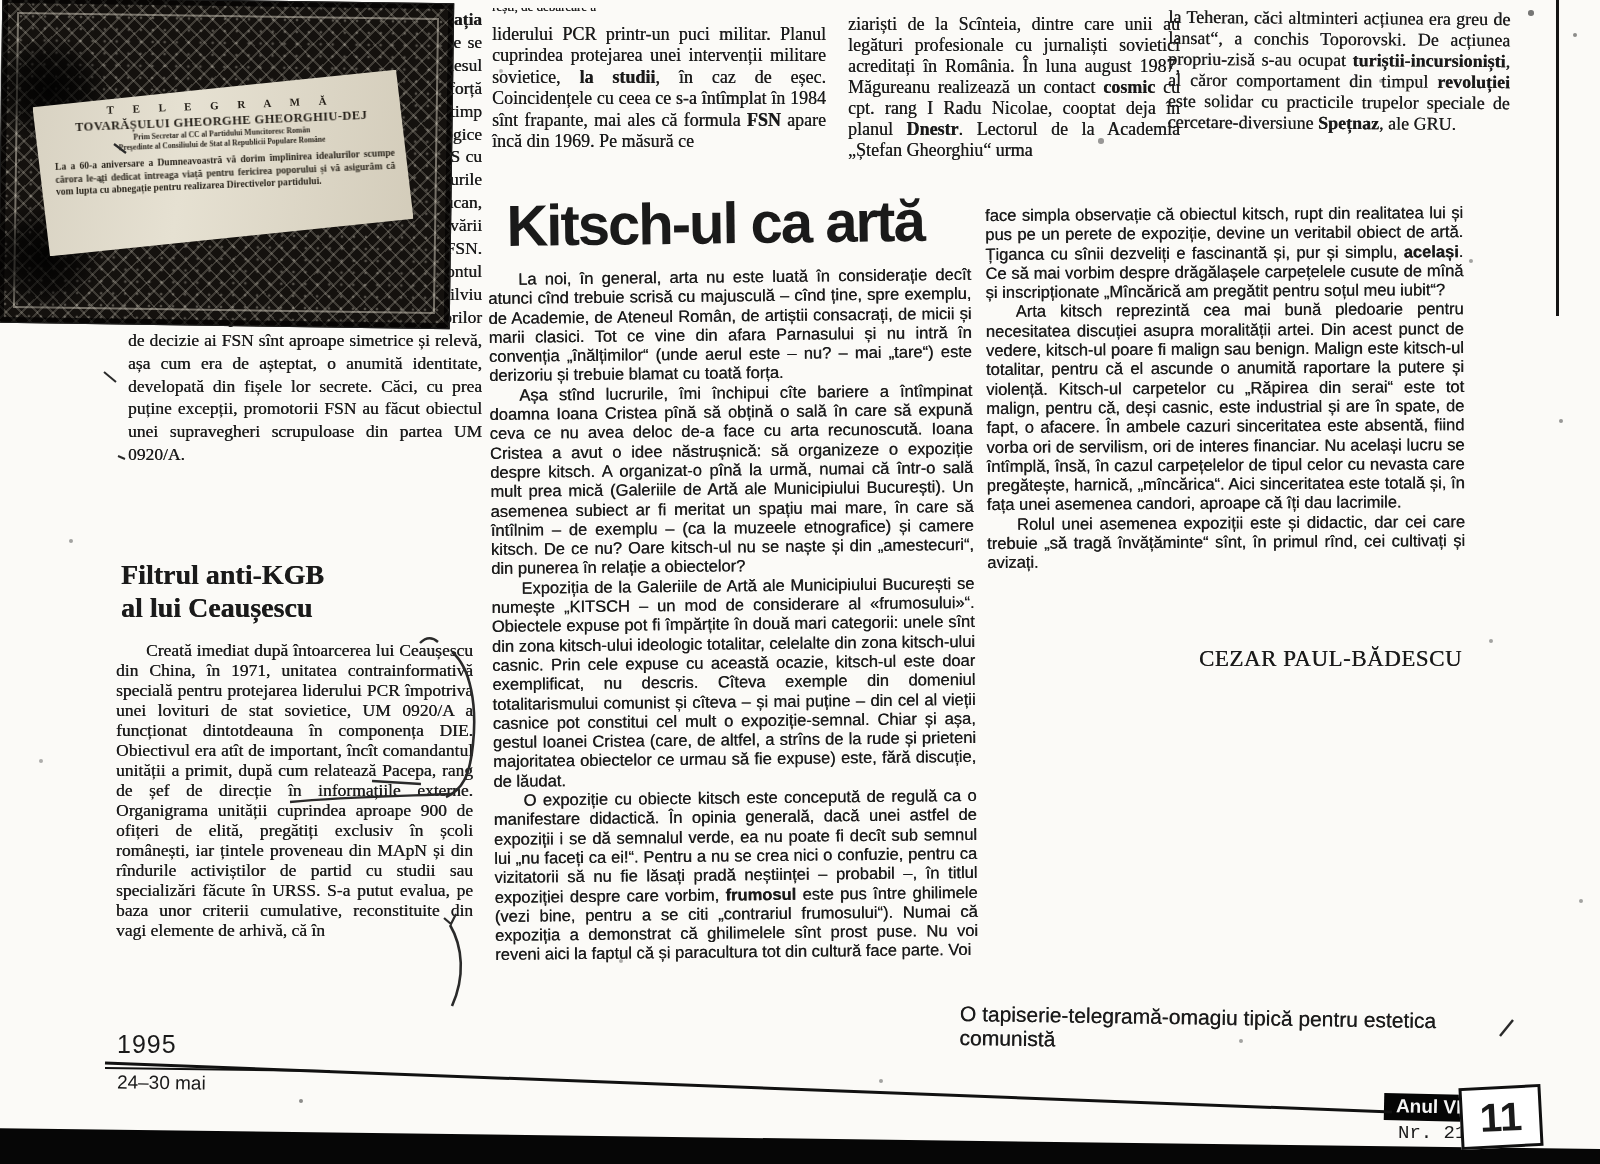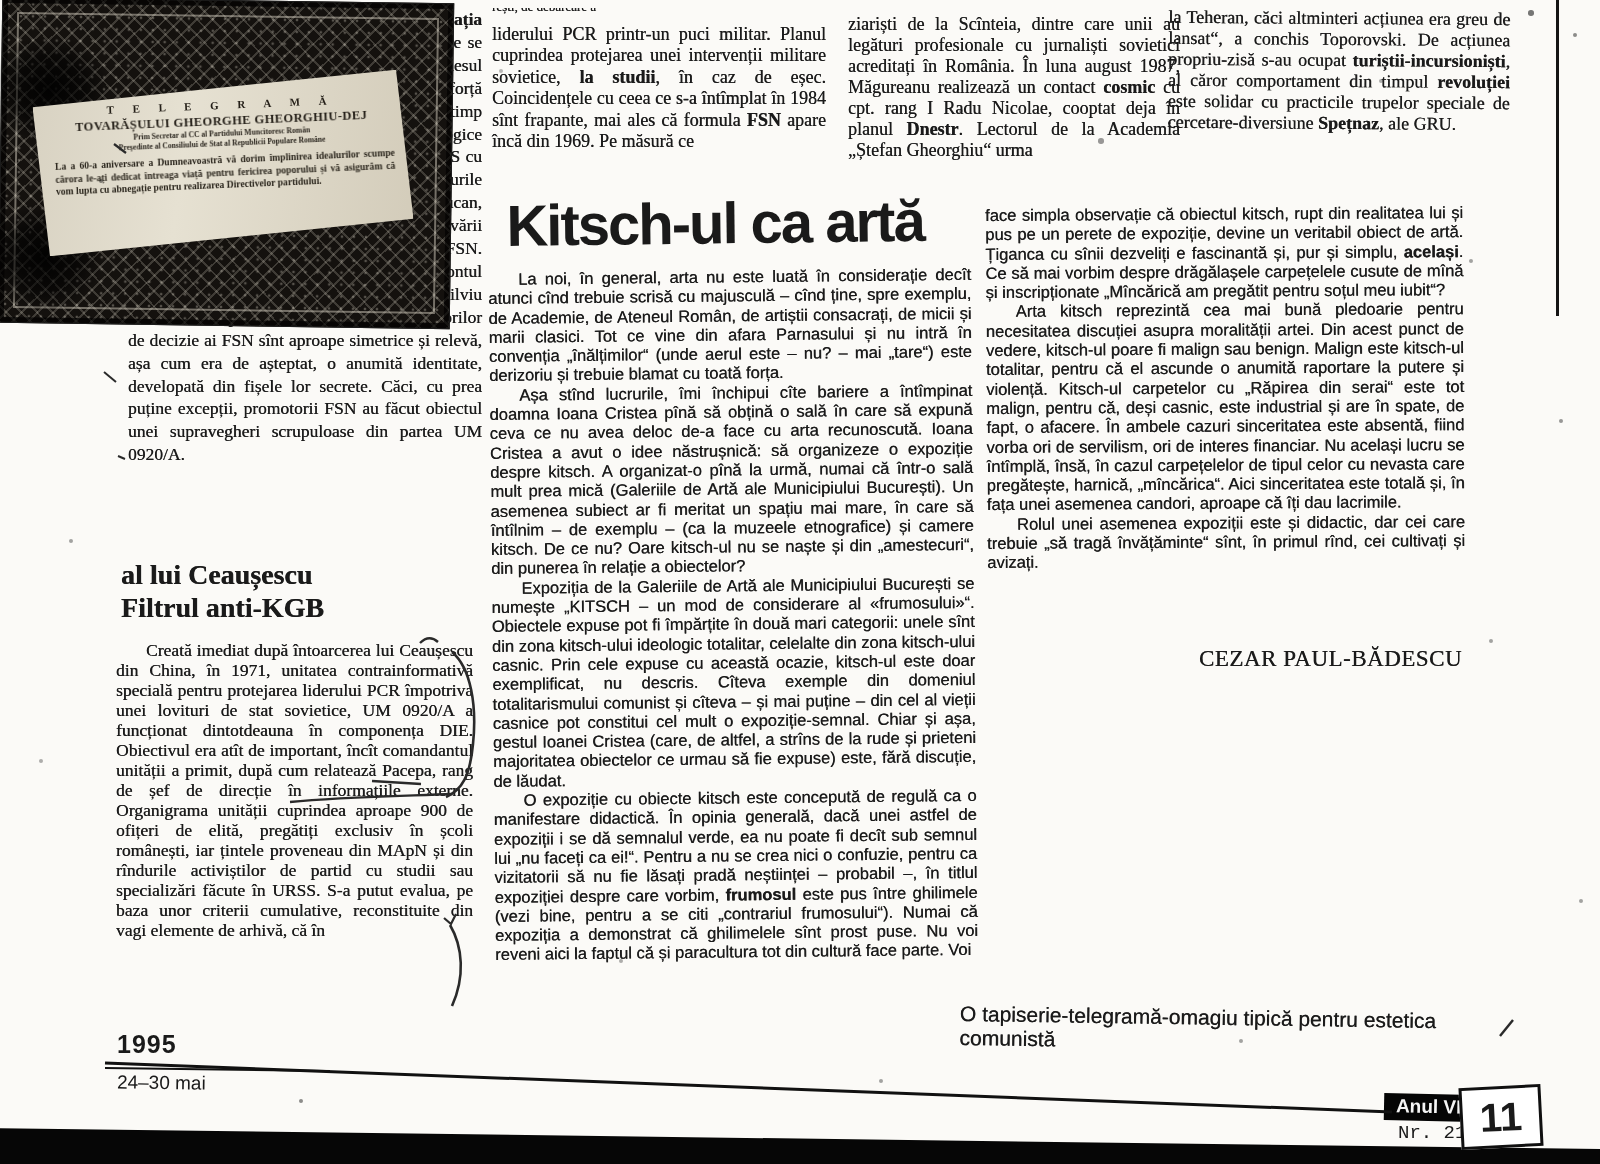--- a/index.html
+++ b/index.html
@@ -58,21 +58,21 @@
   #telegram .t-title{margin-top:22px;font-size:11px;font-weight:bold;letter-spacing:8px;}
   #telegram .t-addr{margin-top:3px;font-size:12.5px;font-weight:bold;letter-spacing:0.4px;
                     filter:blur(0.3px);}
   #telegram .t-role{font-size:7.6px;font-weight:bold;line-height:9.5px;filter:blur(0.25px);}
   #telegram .t-body{margin:6px 16px 0 20px;font-size:9.6px;line-height:12.5px;font-weight:bold;
                     text-align:justify;filter:blur(0.35px);color:#2b261d;}
   #caption{left:960px;top:1002px;width:556px;font-size:21px;transform:rotate(0.85deg);
            transform-origin:left top;}
 
   
-  #y1995{left:117px;top:1030px;font-size:25px;font-weight:bold;letter-spacing:1px;}
+  #y1995{left:117px;top:1030px;font-size:25px;font-weight:normal;letter-spacing:1px;}
   #week{left:117px;top:1072px;font-size:19px;transform:rotate(0.8deg);}
   #anul{left:1384px;top:1094px;background:#050505;color:#f5f5f5;font-size:19px;font-weight:bold;
         padding:2px 12px 3px 12px;transform:rotate(1.2deg);}
   #nr{left:1398px;top:1122px;font-size:19px;font-family:Liberation Mono, monospace;}
   #pageno{left:1460px;top:1086px;width:76px;height:56px;border:3px solid #101010;background:#fff;
           font-size:40px;font-weight:bold;display:flex;align-items:center;justify-content:center;
           transform:rotate(-3deg);z-index:6;}
   #bottombar{left:-10px;top:1128px;width:1640px;height:46px;background:#060606;
              transform:rotate(0.75deg);transform-origin:left top;z-index:4;}
   #right-edge{left:1556px;top:0;width:3px;height:316px;background:#141414;}
@@ -90,22 +90,22 @@
      500px 70px 0 1px rgba(30,30,30,.3), 1380px 80px 0 1px rgba(30,30,30,.35);}
 </style>
 </head>
 <body>
 
 <div id="page">
 
   <p id="left-p1" class="abs serif just ink"><span>se comportă conform așteptărilor (recte </span><span class="b">Operația Dnestr</span><span>). Fratria politică a lui Iliescu, din care se aglutinează mai tîrziu un regim purtînd faciesul unei perestroici mutilate (pe liniile de forță prestabilite de Moscova), vine dintr-un timp aproape mitic, conjungînd aspirațiile ideologice ale primei generații românești școlite în URSS cu faptele exemplare ale NKVD și cu începuturile războiului rece. Resuscitarea lui Brucan, Bîrlădeanu și Militaru în formula salvării naționale dă, de fapt, definiția matricială a FSN. Și nu întîmplător cel care anunța public că Frontul a fost validat de Kremlin era tocmai Silviu Brucan. Puse pe o ordonată, biografiile factorilor de decizie ai FSN sînt aproape simetrice și relevă, așa cum era de așteptat, o anumită identitate, developată din fișele lor secrete. Căci, cu prea puține excepții, promotorii FSN au făcut obiectul unei supravegheri scrupuloase din partea UM 0920/A.</span></p>
 
   <div id="left-heading" class="abs serif ink">
+    <div>Filtrul anti-KGB</div>
     <div>al lui Ceaușescu</div>
-    <div>Filtrul anti-KGB</div>
   </div>
 
   <p id="left-p2" class="abs serif just ink ind">Creată imediat după întoarcerea lui Ceaușescu din China, în 1971, unitatea contrainformativă specială pentru protejarea liderului PCR împotriva unei lovituri de stat sovietice, UM 0920/A a funcționat dintotdeauna în componența DIE. Obiectivul era atît de important, încît comandantul unității a primit, după cum relatează Pacepa, rang de șef de direcție în informațiile externe. Organigrama unității cuprindea aproape 900 de ofițeri de elită, pregătiți exclusiv în școli românești, iar țintele proveneau din MApN și din rîndurile activiștilor de partid cu studii sau specializări făcute în URSS. S-a putut evalua, pe baza unor criterii cumulative, reconstituite din vagi elemente de arhivă, că în</p>
 
   <div id="col2-cut" class="abs serif ink">
     <span>rești, de debarcare a</span>
   </div>
   <p id="col2" class="abs serif just ink"><span>liderului PCR printr-un puci militar. Planul cuprindea protejarea unei intervenții militare sovietice, </span><span class="b">la studii</span><span>, în caz de eșec. Coincidențele cu ceea ce s-a întîmplat în 1984 sînt frapante, mai ales că formula </span><span class="b">FSN</span><span> apare încă din 1969. Pe măsură ce</span></p>
   <p id="col3" class="abs serif just ink"><span>ziariști de la </span><span class="i">Scînteia</span><span>, dintre care unii au legături profesionale cu jurnaliști sovietici acreditați în România. În luna august 1987, Măgureanu realizează un contact </span><span class="b">cosmic</span><span> cu cpt. rang I Radu Nicolae, cooptat deja în planul </span><span class="b">Dnestr</span><span>. Lectorul de la Academia „Ștefan Gheorghiu“ urma</span></p>
   <p id="col4" class="abs serif just ink"><span>la Teheran, căci altminteri acțiunea era greu de lansat“, a conchis Toporovski. De acțiunea propriu-zisă s-au ocupat </span><span class="b">turiștii-incursioniști</span><span>, al căror comportament din timpul </span><span class="b">revoluției</span><span> este solidar cu practicile trupelor speciale de cercetare-diversiune </span><span class="b">Spețnaz</span><span>, ale GRU.</span></p>

